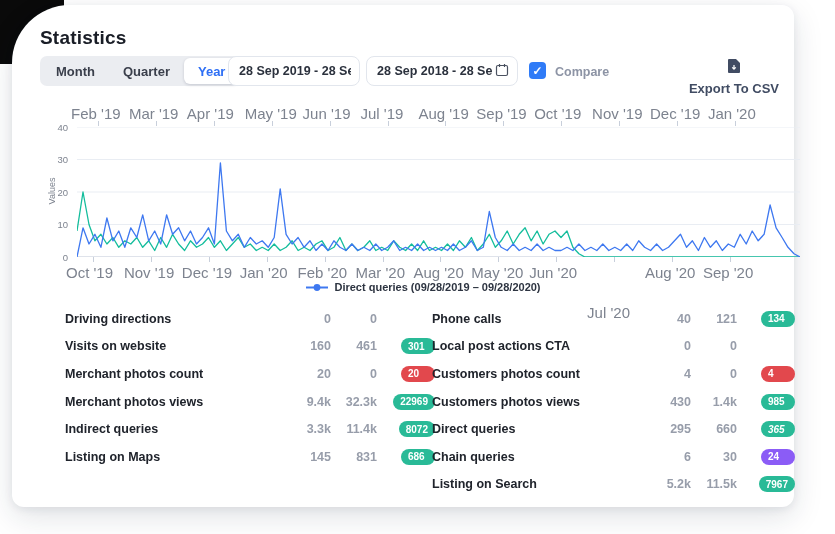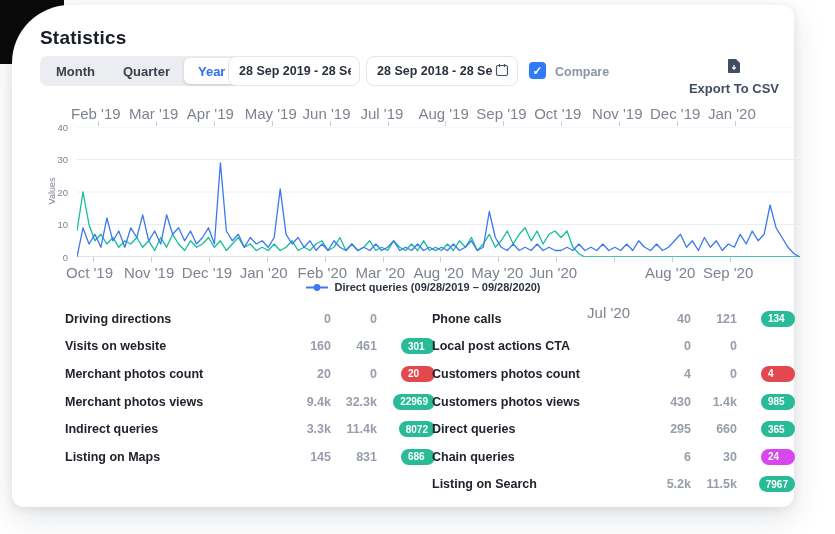--- a/index.html
+++ b/index.html
@@ -249,29 +249,29 @@
           <div class="stat-v2">1.4k</div>
           <div class="stat-badge-cell">
             <div class="stat-badge" style="background: rgb(41, 186, 151);">985</div>
           </div>
         </div>
         <div class="stat-row">
           <div class="stat-label">Direct queries</div>
           <div class="stat-v1">295</div>
           <div class="stat-v2">660</div>
           <div class="stat-badge-cell">
-            <div class="stat-badge" style="background: rgb(41, 186, 151);">365</div>
+            <div class="stat-badge" style="background: rgb(41, 186, 151); font-style: italic;">365</div>
           </div>
         </div>
         <div class="stat-row">
           <div class="stat-label">Chain queries</div>
           <div class="stat-v1">6</div>
           <div class="stat-v2">30</div>
           <div class="stat-badge-cell">
-            <div class="stat-badge" style="background: #d946ef;">24</div>
+            <div class="stat-badge" style="background: #8b5cf6;">24</div>
           </div>
         </div>
         <div class="stat-row">
           <div class="stat-label">Listing on Search</div>
           <div class="stat-v1">5.2k</div>
           <div class="stat-v2">11.5k</div>
           <div class="stat-badge-cell">
             <div class="stat-badge" style="background: rgb(41, 186, 151);">7967</div>
           </div>
         </div>

